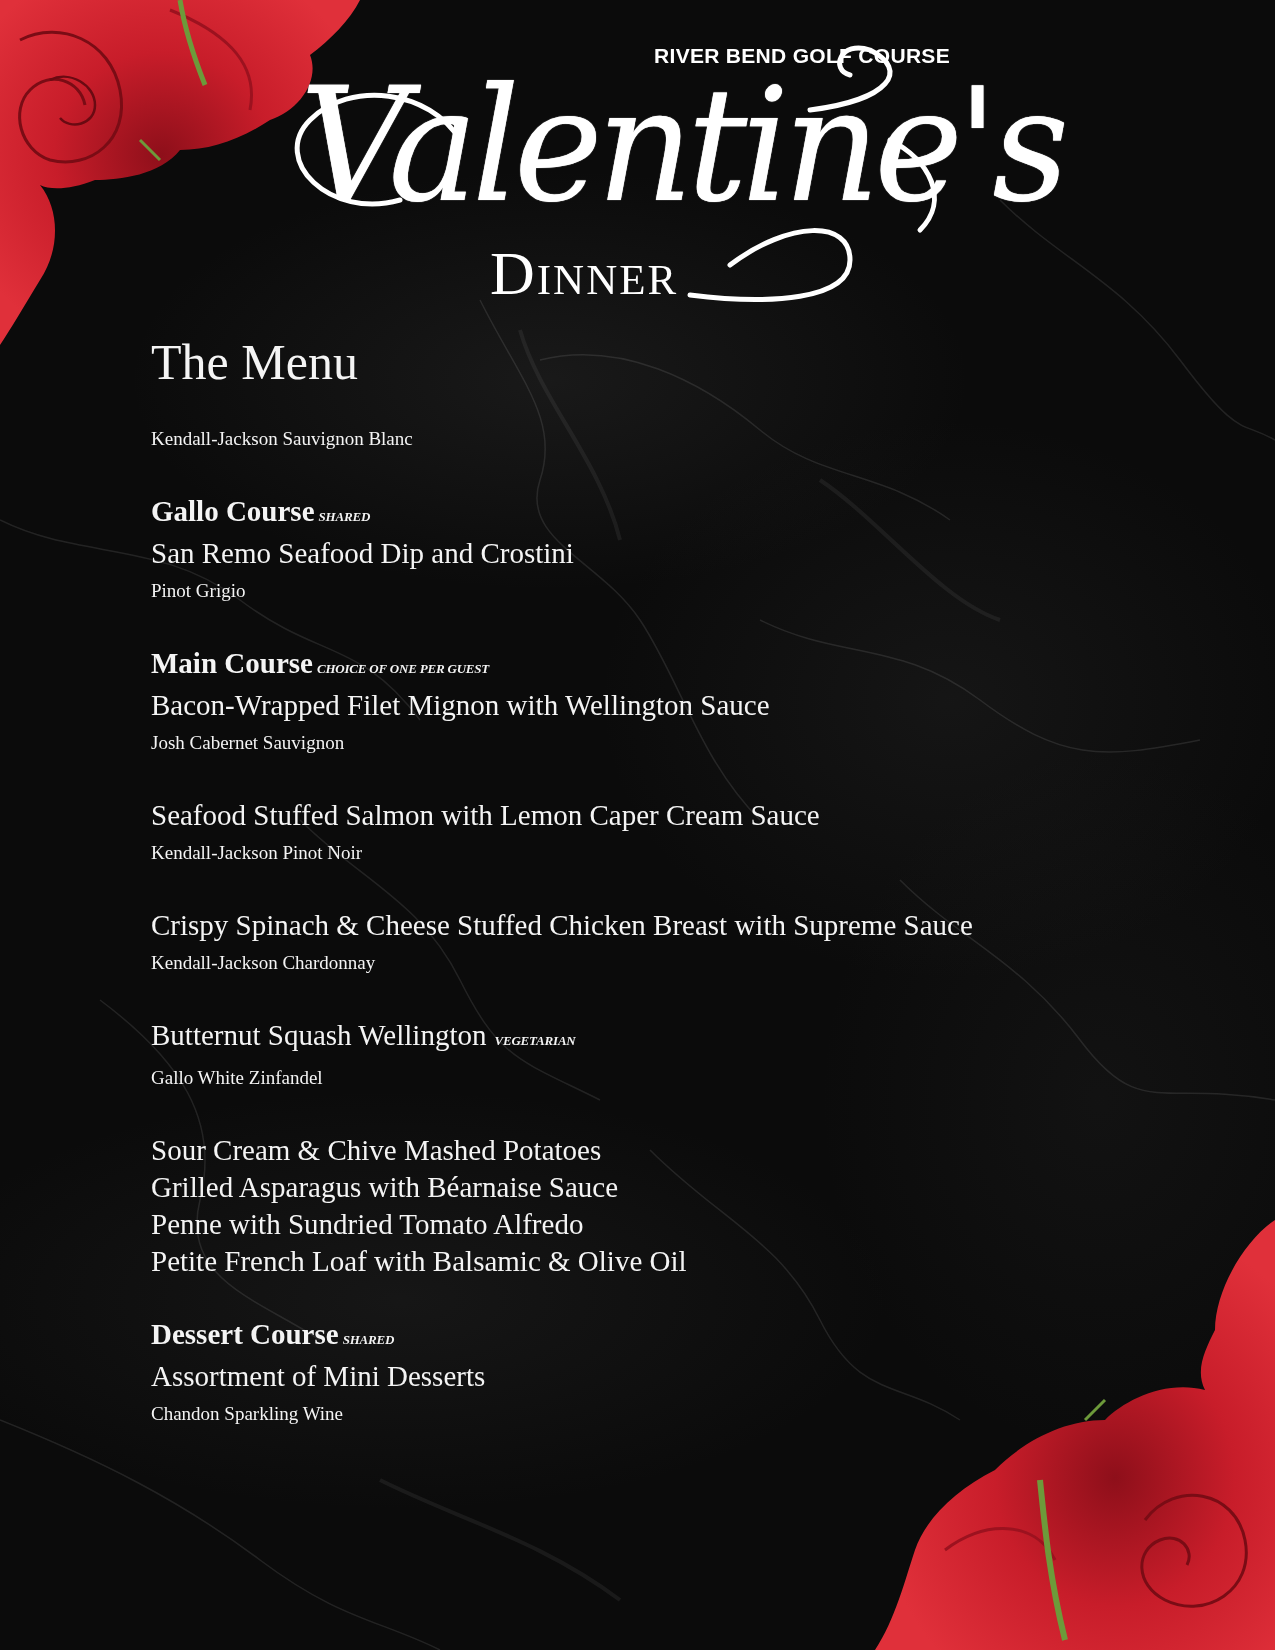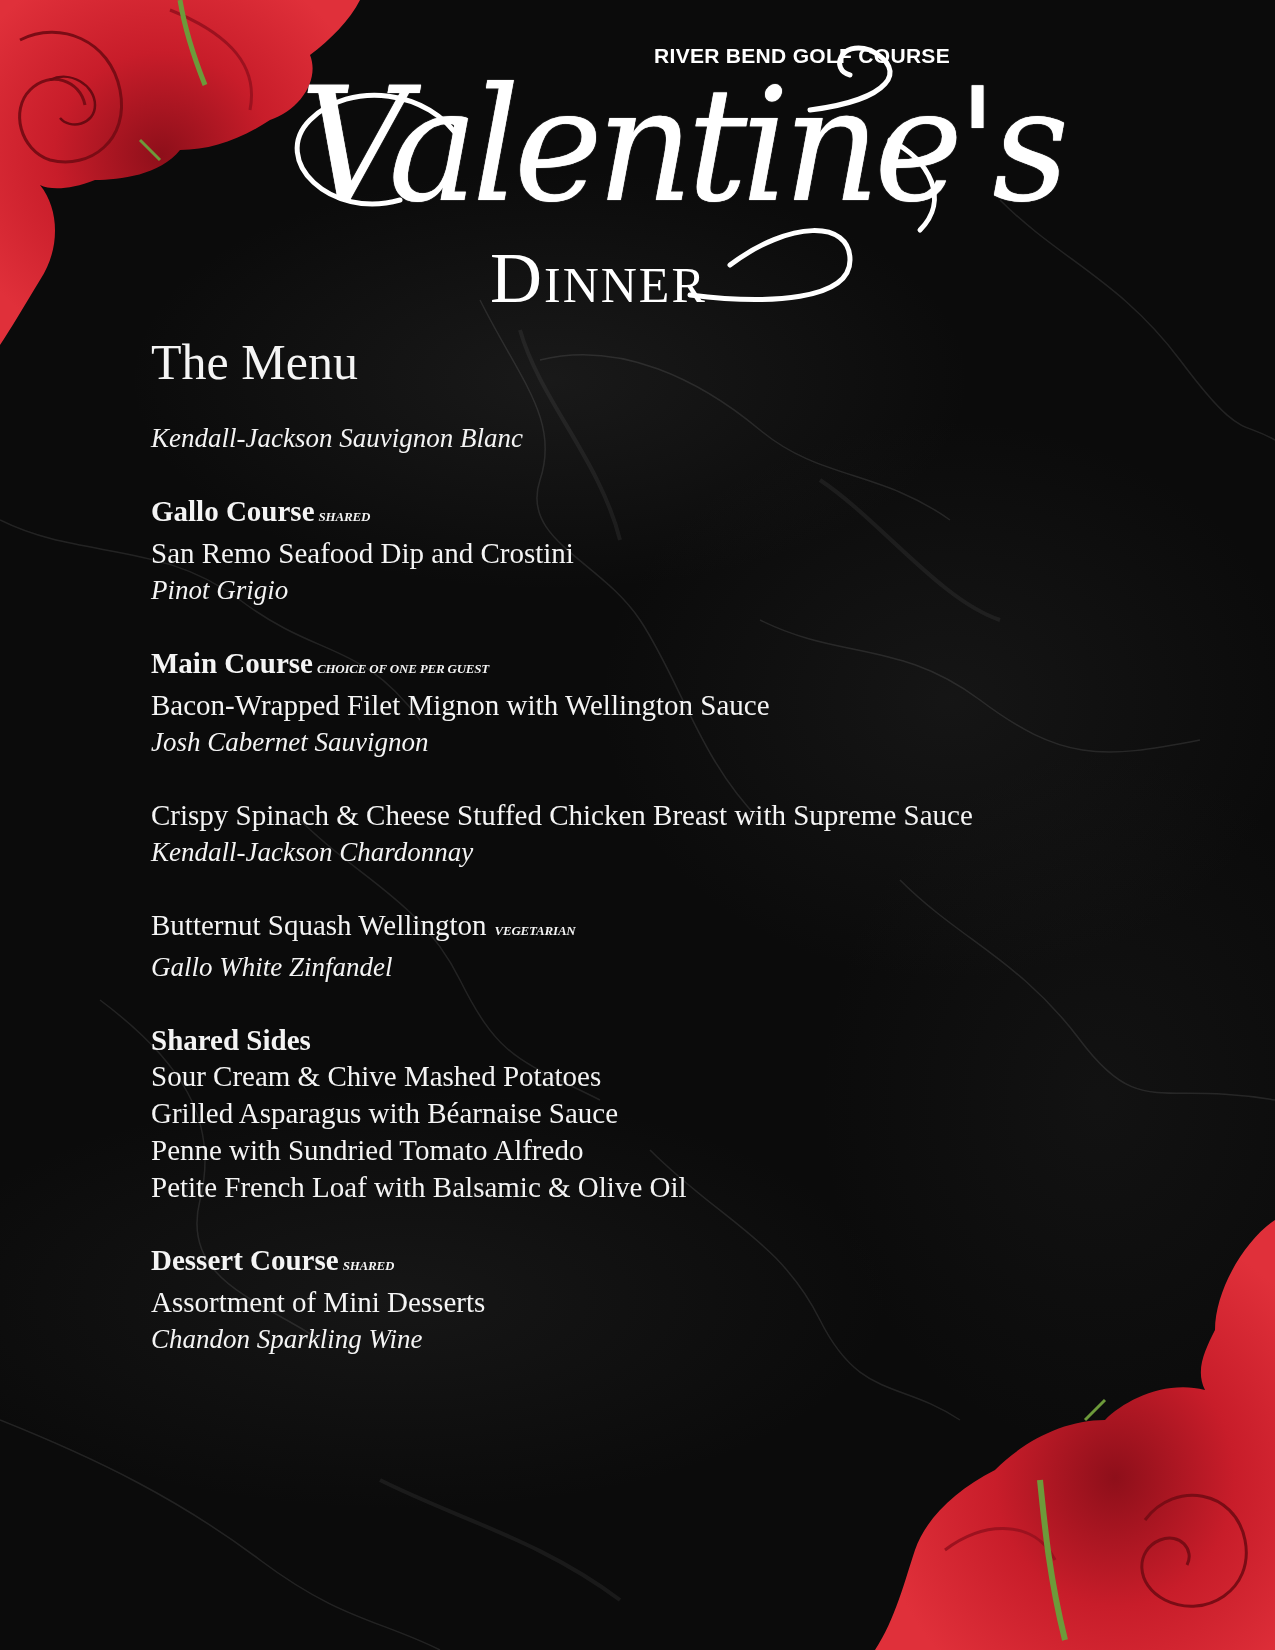--- a/index.html
+++ b/index.html
@@ -30,33 +30,33 @@
     .script-title {
       position: absolute; left: 10px; top: 40px; width: 680px;
       font-family: "DejaVu Serif", serif; font-style: italic;
       font-size: 150px; line-height: 1; color: #fff;
       letter-spacing: -6px; transform: scaleY(1.05);
       text-shadow: 0 0 1px #fff;
     }
     .dinner {
       position: absolute; left: 200px; top: 212px;
       font-family: "Liberation Serif", serif;
-      font-size: 72px; color: #fff; letter-spacing: 2px;
+      font-size: 62px; color: #fff; letter-spacing: 2px;
       font-variant: small-caps; line-height: 1;
     }
     .flourish { position: absolute; inset: 0; }
 
     .menu { position: absolute; left: 151px; top: 322px; width: 900px; }
     .menu-title { font-size: 50px; line-height: 56px; margin: 12px 0 30px 0; font-weight: normal; }
     .section { margin-bottom: 36px; }
     .section-head { font-weight: bold; font-size: 29px; line-height: 36px; }
     .tag { font-style: italic; font-weight: bold; font-size: 13px; text-transform: uppercase; margin-left: 4px; letter-spacing: -0.2px; text-align: center; }
     .dish { font-size: 29px; line-height: 37px; }
     .dish .tag { margin-left: 8px; }
-    .wine { font-style: italic; font-size: 27px; line-height: 37px; }
+    .wine { font-size: 19px; line-height: 37px; }
     .choice { margin-bottom: 36px; }
     .choice:last-child { margin-bottom: 0; }
   </style>
 </head>
 <body>
 
 <svg class="veins" width="1275" height="1650" viewBox="0 0 1275 1650">
   <g fill="none" stroke="rgba(200,200,200,0.13)" stroke-width="1.5">
     <path d="M480 300 C520 380 560 420 540 480 S600 560 640 620 S700 760 760 820"></path>
     <path d="M540 360 C620 340 700 380 760 430 S880 470 950 520"></path>
@@ -138,33 +138,34 @@
 
   <div class="section">
     <div class="section-head">
       <span>Main Course</span><span class="tag">CHOICE OF ONE PER GUEST</span>
     </div>
     <div class="choice">
       <div class="dish">Bacon-Wrapped Filet Mignon with Wellington Sauce</div>
       <div class="wine">Josh Cabernet Sauvignon</div>
     </div>
     <div class="choice">
+      <div class="dish">Seafood Stuffed Salmon with Lemon Caper Cream Sauce</div>
+      <div class="wine">Kendall-Jackson Pinot Noir</div>
+    </div>
+    <div class="choice">
       <div class="dish">Crispy Spinach &amp; Cheese Stuffed Chicken Breast with Supreme Sauce</div>
       <div class="wine">Kendall-Jackson Chardonnay</div>
     </div>
     <div class="choice">
       <div class="dish"><span>Butternut Squash Wellington</span><span class="tag">VEGETARIAN</span></div>
       <div class="wine">Gallo White Zinfandel</div>
     </div>
   </div>
 
   <div class="section">
-    <div class="section-head">
-      <span>Shared Sides</span>
-    </div>
     <div class="dish">Sour Cream &amp; Chive Mashed Potatoes</div>
     <div class="dish">Grilled Asparagus with Béarnaise Sauce</div>
     <div class="dish">Penne with Sundried Tomato Alfredo</div>
     <div class="dish">Petite French Loaf with Balsamic &amp; Olive Oil</div>
   </div>
 
   <div class="section">
     <div class="section-head">
       <span>Dessert Course</span><span class="tag">SHARED</span>
     </div>

